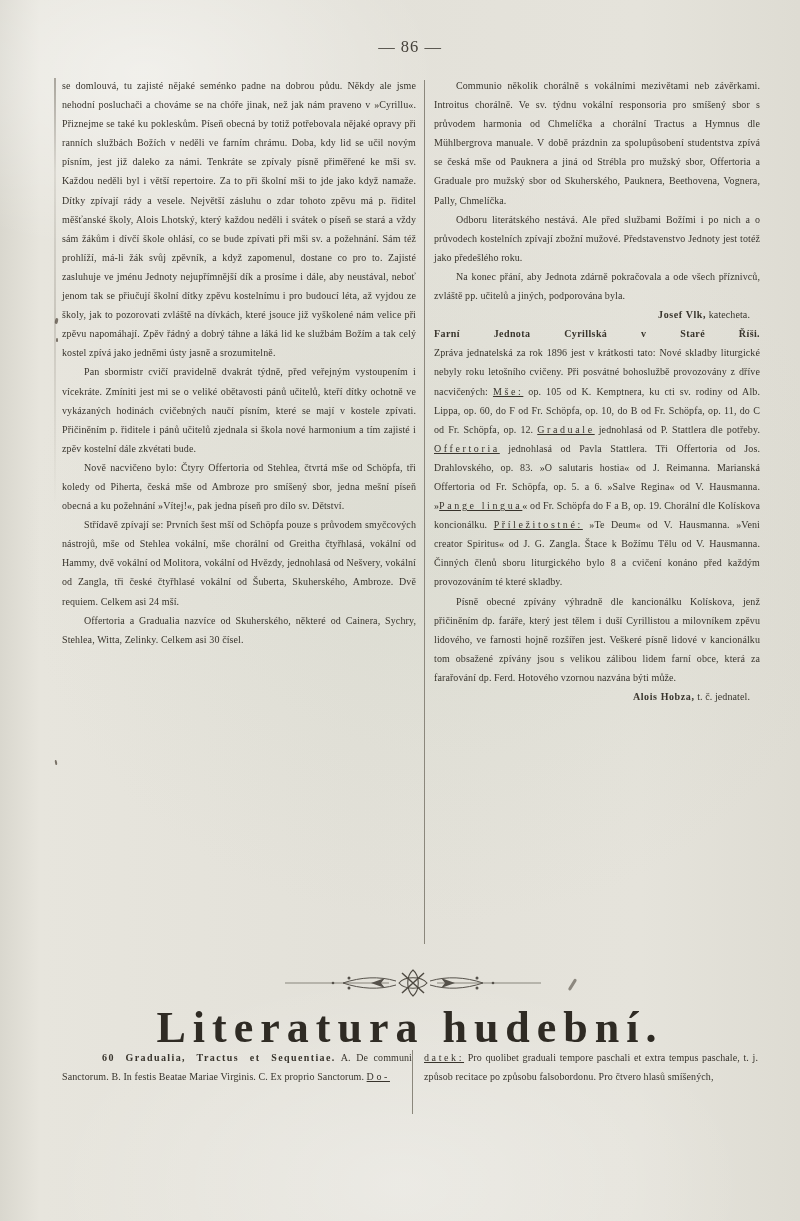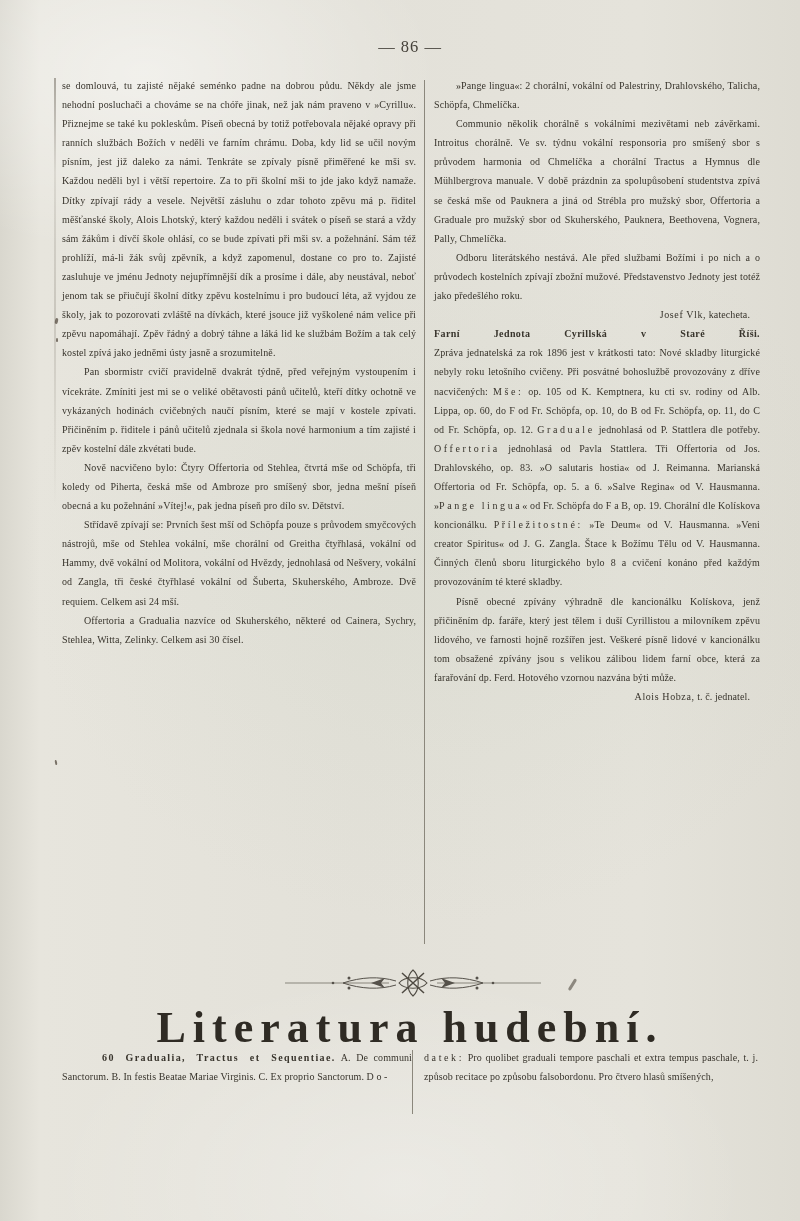--- a/index.html
+++ b/index.html
@@ -33,22 +33,22 @@
   .bottom-right{left:424px;top:1048px;width:334px;}
   p.para{margin:0;padding:0;}
   p.indent{text-indent:22px;}
   p.indent-big{text-indent:40px;}
   .signature{margin:0;text-align:right;padding-right:10px;}
   .subhead{
     margin:0;font-weight:bold;letter-spacing:0.4px;word-spacing:5px;
     text-align:justify;text-align-last:justify;
   }
   .seg-normal{}
-  .seg-b{font-weight:normal;letter-spacing:0.6px;}
-  .seg-sp{letter-spacing:2.6px;}
+  .seg-b{font-weight:bold;letter-spacing:0.6px;}
+  .seg-sp{letter-spacing:2.6px;text-decoration:underline;}
   .seg-bsp{font-weight:bold;letter-spacing:1.4px;word-spacing:4px;}
   .col-rule{position:absolute;width:1px;background:#8b877c;}
   .main-rule{left:424px;top:80px;height:864px;}
   .bottom-rule{left:412px;top:1050px;height:64px;}
   .section-title{
     position:absolute;left:60px;top:1002px;width:700px;margin:0;
     text-align:center;
     font-size:44px;font-weight:bold;letter-spacing:7px;
     color:#2f2b24;
   }
@@ -83,23 +83,23 @@
 
   <div class="column left-col">
     <p class="para"><span class="seg-normal">se domlouvá, tu zajisté nějaké seménko padne na dobrou půdu. Někdy ale jsme nehodní posluchači a chováme se na chóře jinak, než jak nám praveno v »Cyrillu«. Přiznejme se také ku pokleskům. Píseň obecná by totiž potřebovala nějaké opravy při ranních službách Božích v neděli ve farním chrámu. Doba, kdy lid se učil novým písním, jest již daleko za námi. Tenkráte se zpívaly písně přiměřené ke mši sv. Každou neděli byl i větší repertoire. Za to při školní mši to jde jako když namaže. Dítky zpívají rády a vesele. Největší zásluhu o zdar tohoto zpěvu má p. řiditel měšťanské školy, Alois Lhotský, který každou neděli i svátek o píseň se stará a vždy sám žákům i dívčí škole ohlásí, co se bude zpívati při mši sv. a požehnání. Sám též prohlíží, má-li žák svůj zpěvník, a když zapomenul, dostane co pro to. Zajisté zasluhuje ve jménu Jednoty nejupřímnější dík a prosíme i dále, aby neustával, neboť jenom tak se přiučují školní dítky zpěvu kostelnímu i pro budoucí léta, až vyjdou ze školy, jak to pozorovati zvláště na dívkách, které jsouce již vyškolené nám velice při zpěvu napomáhají. Zpěv řádný a dobrý táhne a láká lid ke službám Božím a tak celý kostel zpívá jako jedněmi ústy jasně a srozumitelně.</span></p>
     <p class="para indent"><span class="seg-normal">Pan sbormistr cvičí pravidelně dvakrát týdně, před veřejným vystoupením i vícekráte. Zmíniti jest mi se o veliké obětavosti pánů učitelů, kteří dítky ochotně ve vykázaných hodinách cvičebných naučí písním, které se mají v kostele zpívati. Přičiněním p. řiditele i pánů učitelů zjednala si škola nové harmonium a tím zajisté i zpěv kostelní dále zkvétati bude.</span></p>
     <p class="para indent"><span class="seg-normal">Nově nacvičeno bylo: Čtyry Offertoria od Stehlea, čtvrtá mše od Schöpfa, tři koledy od Piherta, česká mše od Ambroze pro smíšený sbor, jedna mešní píseň obecná a ku požehnání »Vítej!«, pak jedna píseň pro dílo sv. Dětství.</span></p>
     <p class="para indent"><span class="seg-normal">Střídavě zpívají se: Prvních šest mší od Schöpfa pouze s průvodem smyčcových nástrojů, mše od Stehlea vokální, mše chorální od Greitha čtyřhlasá, vokální od Hammy, dvě vokální od Molitora, vokální od Hvězdy, jednohlasá od Nešvery, vokální od Zangla, tři české čtyřhlasé vokální od Šuberta, Skuherského, Ambroze. Dvě requiem. Celkem asi 24 mší.</span></p>
     <p class="para indent"><span class="seg-normal">Offertoria a Gradualia nazvíce od Skuherského, některé od Cainera, Sychry, Stehlea, Witta, Zelinky. Celkem asi 30 čísel.</span></p>
   </div>
 
   <div class="column right-col">
-    <p class="para indent"><span class="seg-normal">»Pange lingua«: 2 chorální, vokální od Palestriny, Drahlovského, Talicha, Schöpfa, Chmelíčka.</span></p>
     <p class="para indent"><span class="seg-normal">Communio několik chorálně s vokálními mezivětami neb závěrkami. Introitus chorálně. Ve sv. týdnu vokální responsoria pro smíšený sbor s průvodem harmonia od Chmelíčka a chorální Tractus a Hymnus dle Mühlbergrova manuale. V době prázdnin za spolupůsobení studentstva zpívá se česká mše od Pauknera a jiná od Strébla pro mužský sbor, Offertoria a Graduale pro mužský sbor od Skuherského, Pauknera, Beethovena, Vognera, Pally, Chmelíčka.</span></p>
     <p class="para indent"><span class="seg-normal">Odboru literátského nestává. Ale před službami Božími i po nich a o průvodech kostelních zpívají zbožní mužové. Představenstvo Jednoty jest totéž jako předešlého roku.</span></p>
+    <p class="para indent"><span class="seg-normal">Na konec přání, aby Jednota zdárně pokračovala a ode všech příznivců, zvláště pp. učitelů a jiných, podporována byla.</span></p>
     <p class="signature"><span class="seg-b">Josef Vlk,</span><span class="seg-normal"> katecheta.</span></p>
     <p class="subhead">Farní Jednota Cyrillská v Staré Říši.</p>
     <p class="para"><span class="seg-normal">Zpráva jednatelská za rok 1896 jest v krátkosti tato: Nové skladby liturgické nebyly roku letošního cvičeny. Při posvátné bohoslužbě provozovány z dříve nacvičených: </span><span class="seg-sp">Mše:</span><span class="seg-normal"> op. 105 od K. Kemptnera, ku cti sv. rodiny od Alb. Lippa, op. 60, do F od Fr. Schöpfa, op. 10, do B od Fr. Schöpfa, op. 11, do C od Fr. Schöpfa, op. 12. </span><span class="seg-sp">Graduale</span><span class="seg-normal"> jednohlasá od P. Stattlera dle potřeby. </span><span class="seg-sp">Offertoria</span><span class="seg-normal"> jednohlasá od Pavla Stattlera. Tři Offertoria od Jos. Drahlovského, op. 83. »O salutaris hostia« od J. Reimanna. Marianská Offertoria od Fr. Schöpfa, op. 5. a 6. »Salve Regina« od V. Hausmanna. »</span><span class="seg-sp">Pange lingua</span><span class="seg-normal">« od Fr. Schöpfa do F a B, op. 19. Chorální dle Kolískova koncionálku. </span><span class="seg-sp">Příležitostné:</span><span class="seg-normal"> »Te Deum« od V. Hausmanna. »Veni creator Spiritus« od J. G. Zangla. Štace k Božímu Tělu od V. Hausmanna. Činných členů sboru liturgického bylo 8 a cvičení konáno před každým provozováním té které skladby.</span></p>
     <p class="para indent"><span class="seg-normal">Písně obecné zpívány výhradně dle kancionálku Kolískova, jenž přičiněním dp. faráře, který jest tělem i duší Cyrillistou a milovníkem zpěvu lidového, ve farnosti hojně rozšířen jest. Veškeré písně lidové v kancionálku tom obsažené zpívány jsou s velikou zálibou lidem farní obce, která za farařování dp. Ferd. Hotového vzornou nazvána býti může.</span></p>
     <p class="signature"><span class="seg-b">Alois Hobza,</span><span class="seg-normal"> t. č. jednatel.</span></p>
   </div>
 
   <svg class="ornament" viewBox="0 0 260 32" aria-hidden="true">
     <g stroke="#625e54" fill="none" stroke-width="0.7">
       <line x1="2" y1="16" x2="106" y2="16"></line>

